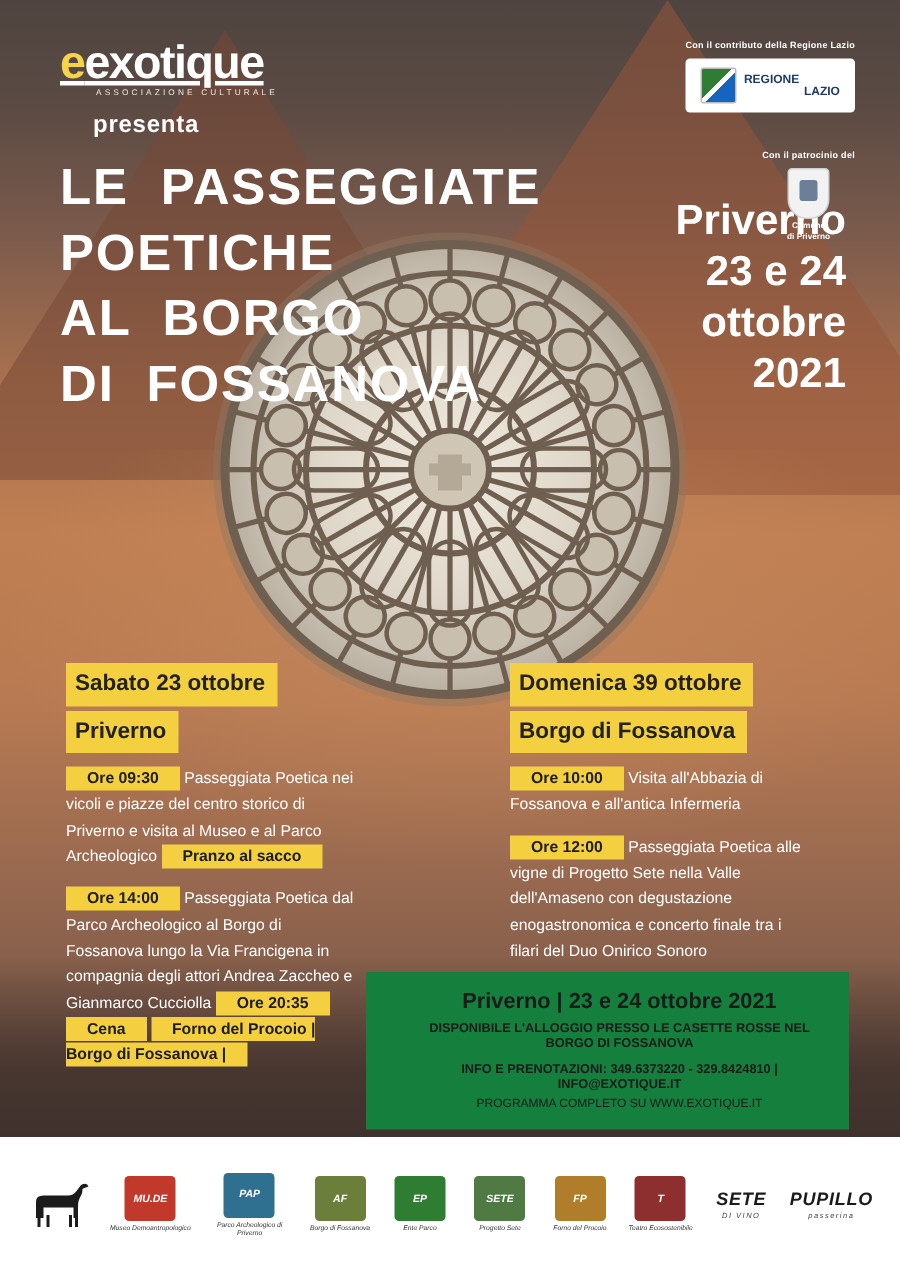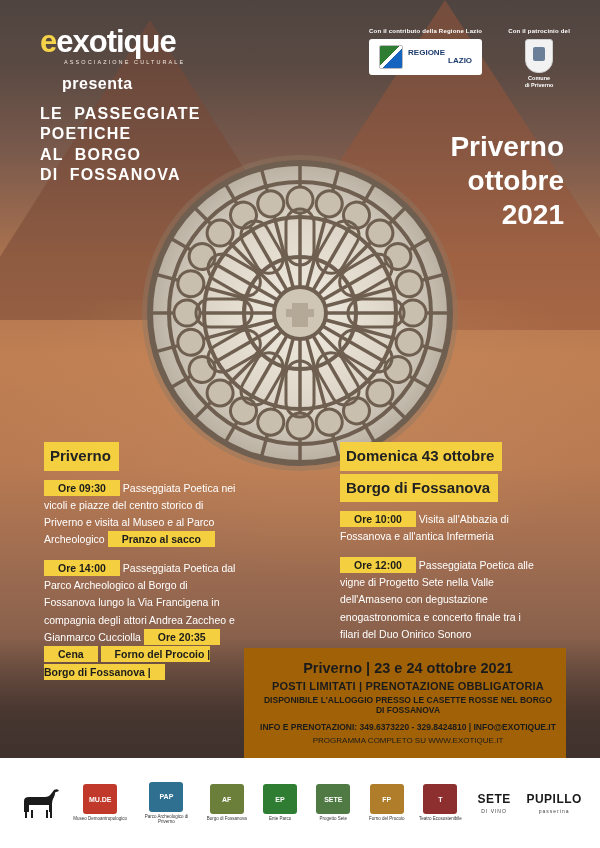--- a/index.html
+++ b/index.html
@@ -83,20 +83,21 @@
     position: absolute;
     left: 40px;
     top: 26px;
     color: #ffffff;
     line-height: 1;
   }
   .logo-main {
     font-size: 31px;
     font-weight: bold;
     letter-spacing: -1px;
+    text-decoration: underline;
   }
   .logo-main .x {
     color: #f6d44a;
   }
   .logo-sub {
     font-size: 5.5px;
     letter-spacing: 2.1px;
     margin-top: 3px;
     margin-left: 24px;
     color: #efe7dd;
@@ -109,21 +110,21 @@
     font-size: 16px;
     font-weight: bold;
     letter-spacing: 0.5px;
   }
   .title-block {
     position: absolute;
     left: 40px;
     top: 104px;
     color: #ffffff;
     font-weight: bold;
-    font-size: 16px;
+    font-size: 34px;
     letter-spacing: 1.2px;
     line-height: 1.28;
     text-transform: uppercase;
   }
   .title-line { display: block; white-space: pre; }
   .date-block {
     position: absolute;
     right: 36px;
     top: 130px;
     text-align: right;
@@ -132,21 +133,22 @@
     font-size: 28px;
     line-height: 1.22;
   }
   
   .patrons {
     position: absolute;
     right: 30px;
     top: 28px;
     display: flex;
     gap: 26px;
-    align-items: flex-start;
+    align-items: flex-end;
+    flex-direction: column;
   }
   .patron {
     text-align: center;
     color: #ffffff;
   }
   .patron-cap {
     font-size: 6px;
     font-weight: bold;
     margin-bottom: 5px;
     letter-spacing: 0.2px;
@@ -240,24 +242,24 @@
   }
   .event .txt {
     background: rgba(40,30,28,0.0);
   }
   
   .info-box {
     position: absolute;
     left: 244px;
     top: 648px;
     width: 322px;
-    background: #a16207;
+    background: #15803d;
     color: #1b1b1b;
     text-align: center;
-    padding: 12px 10px 13px 16px;
+    padding: 12px 10px 13px 26px;
     box-sizing: border-box;
   }
   .info-l1 {
     font-size: 14.5px;
     font-weight: bold;
     margin-bottom: 4px;
   }
   .info-l2 {
     font-size: 11px;
     font-weight: bold;
@@ -293,20 +295,21 @@
     width: 44px; height: 34px;
     position: relative;
   }
   .sponsor {
     display: flex;
     flex-direction: column;
     align-items: center;
     justify-content: flex-start;
     gap: 2px;
     min-width: 42px;
+    font-style: italic;
   }
   .sponsor-mark {
     width: 34px; height: 30px;
     border-radius: 3px;
     display: flex;
     align-items: center;
     justify-content: center;
     font-size: 7px;
     font-weight: bold;
     color: #ffffff;
@@ -525,20 +528,21 @@
 
   <div class="title-block">
     <span class="title-line">LE  PASSEGGIATE</span>
     <span class="title-line">POETICHE</span>
     <span class="title-line">AL  BORGO</span>
     <span class="title-line">DI  FOSSANOVA</span>
   </div>
 
   <div class="date-block">
     <div>Priverno</div>
+    <div>23 e 24</div>
     <div>ottobre</div>
     <div>2021</div>
   </div>
 
   <div class="patrons">
     <div class="patron">
       <div class="patron-cap">Con il contributo della Regione Lazio</div>
       <div class="patron-badge">
         <span class="regione-mark"></span>
         <span class="regione-text">
@@ -553,55 +557,55 @@
         <span class="comune-shield"></span>
         <span class="comune-cap">
           <span>Comune</span><br>
           <span>di Priverno</span>
         </span>
       </div>
     </div>
   </div>
 
   <div class="col col-left">
+    <div><span class="day-head">Sabato 23 ottobre</span></div>
     <div><span class="day-head second">Priverno</span></div>
 
     <div class="event">
       <span class="hl">Ore 09:30</span>
       <span class="txt">Passeggiata Poetica nei vicoli e piazze del centro storico di Priverno e visita al Museo e al Parco Archeologico</span>
       <span class="hl">Pranzo al sacco</span>
     </div>
 
     <div class="event">
       <span class="hl">Ore 14:00</span>
       <span class="txt">Passeggiata Poetica dal Parco Archeologico al Borgo di Fossanova lungo la Via Francigena in compagnia degli attori Andrea Zaccheo e Gianmarco Cucciolla</span>
       <span class="hl">Ore 20:35</span>
       <span class="hl">Cena</span>
       <span class="hl">Forno del Procoio  |  Borgo di Fossanova  |</span>
     </div>
   </div>
 
   <div class="col col-right">
-    <div><span class="day-head">Domenica 43 ottobre</span></div>
+    <div><span class="day-head">Domenica 39 ottobre</span></div>
     <div><span class="day-head second">Borgo di Fossanova</span></div>
 
     <div class="event">
       <span class="hl">Ore 10:00</span>
       <span class="txt">Visita all'Abbazia di Fossanova e all'antica Infermeria</span>
     </div>
 
     <div class="event">
       <span class="hl">Ore 12:00</span>
       <span class="txt">Passeggiata Poetica alle vigne di Progetto Sete nella Valle dell'Amaseno con degustazione enogastronomica e concerto finale tra i filari del Duo Onirico Sonoro</span>
     </div>
   </div>
 
   <div class="info-box">
     <div class="info-l1">Priverno  |  23 e 24 ottobre 2021</div>
-    <div class="info-l2">POSTI LIMITATI  |  PRENOTAZIONE OBBLIGATORIA</div>
     <div class="info-l3">DISPONIBILE L'ALLOGGIO PRESSO LE CASETTE ROSSE NEL BORGO DI FOSSANOVA</div>
     <div class="info-l4">INFO E PRENOTAZIONI: 349.6373220 - 329.8424810 | INFO@EXOTIQUE.IT</div>
     <div class="info-l5">PROGRAMMA COMPLETO SU WWW.EXOTIQUE.IT</div>
   </div>
 
   <div class="bg-footer-band"></div>
   <div class="footer">
 
     <div class="goat">
       <svg width="44" height="34" viewBox="0 0 44 34">

